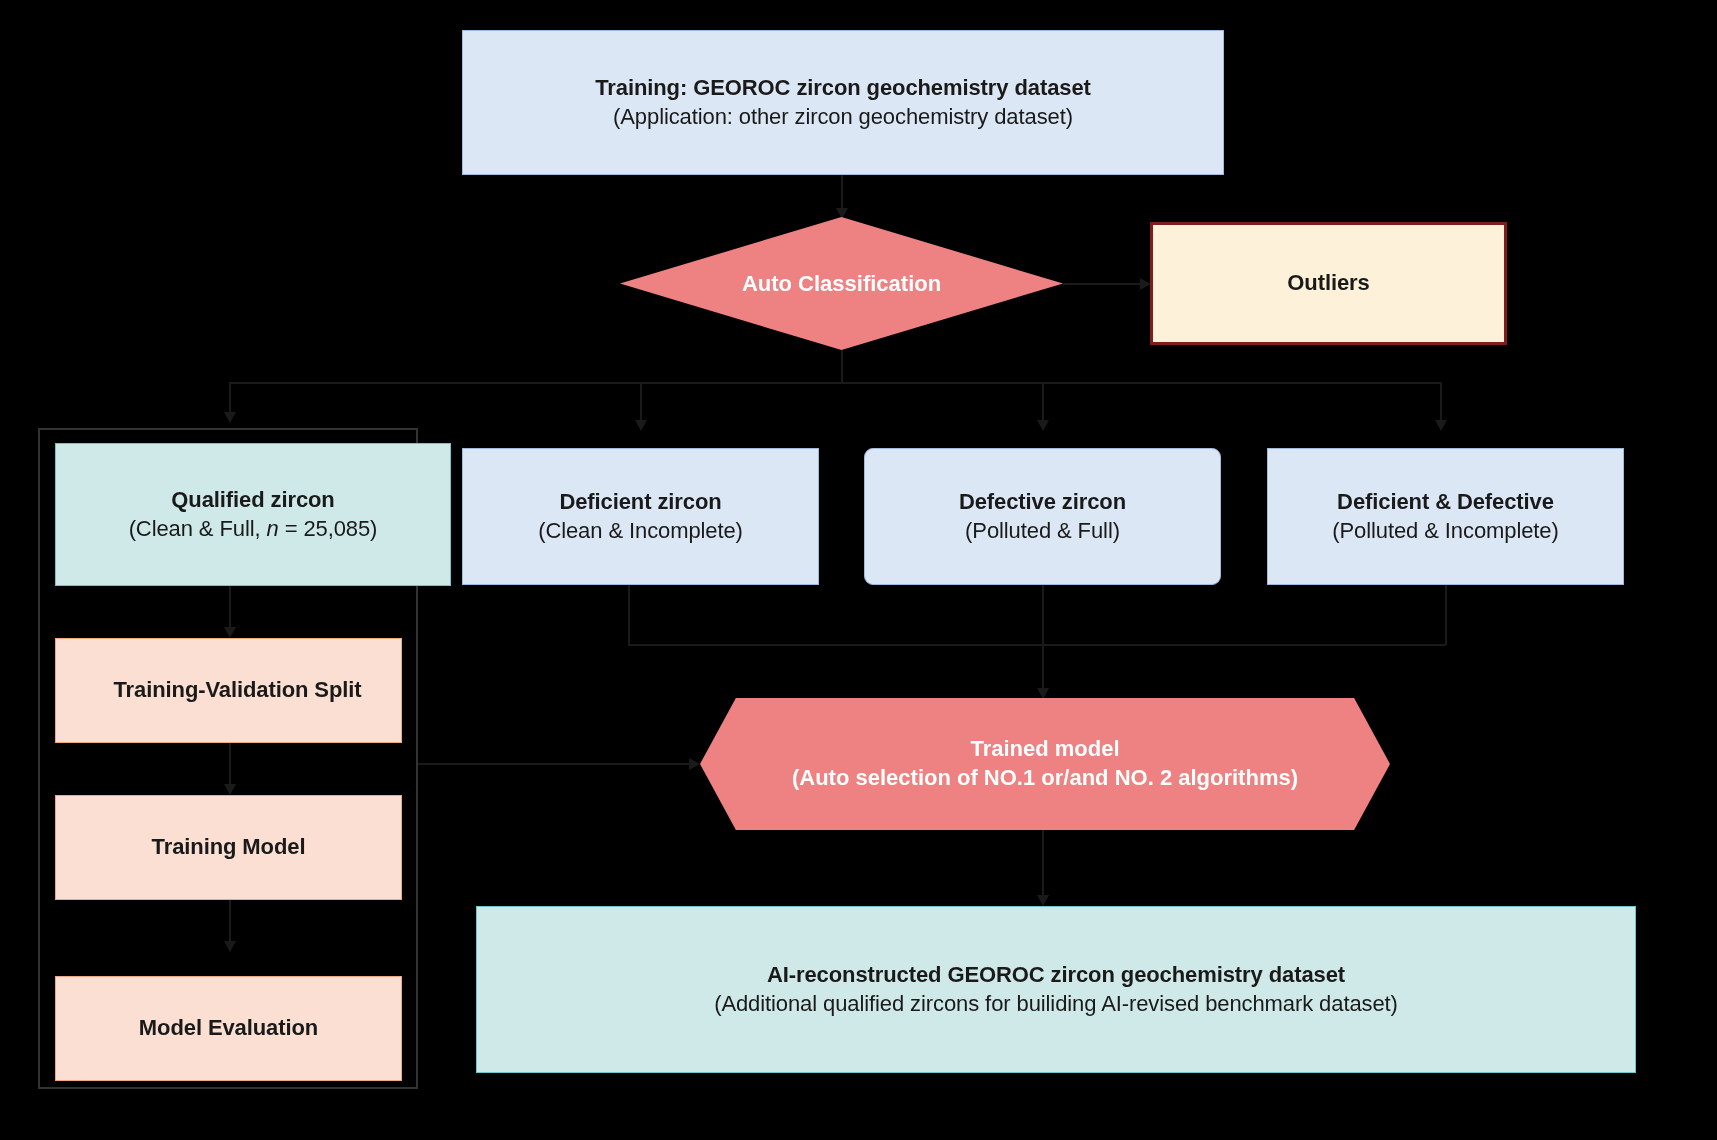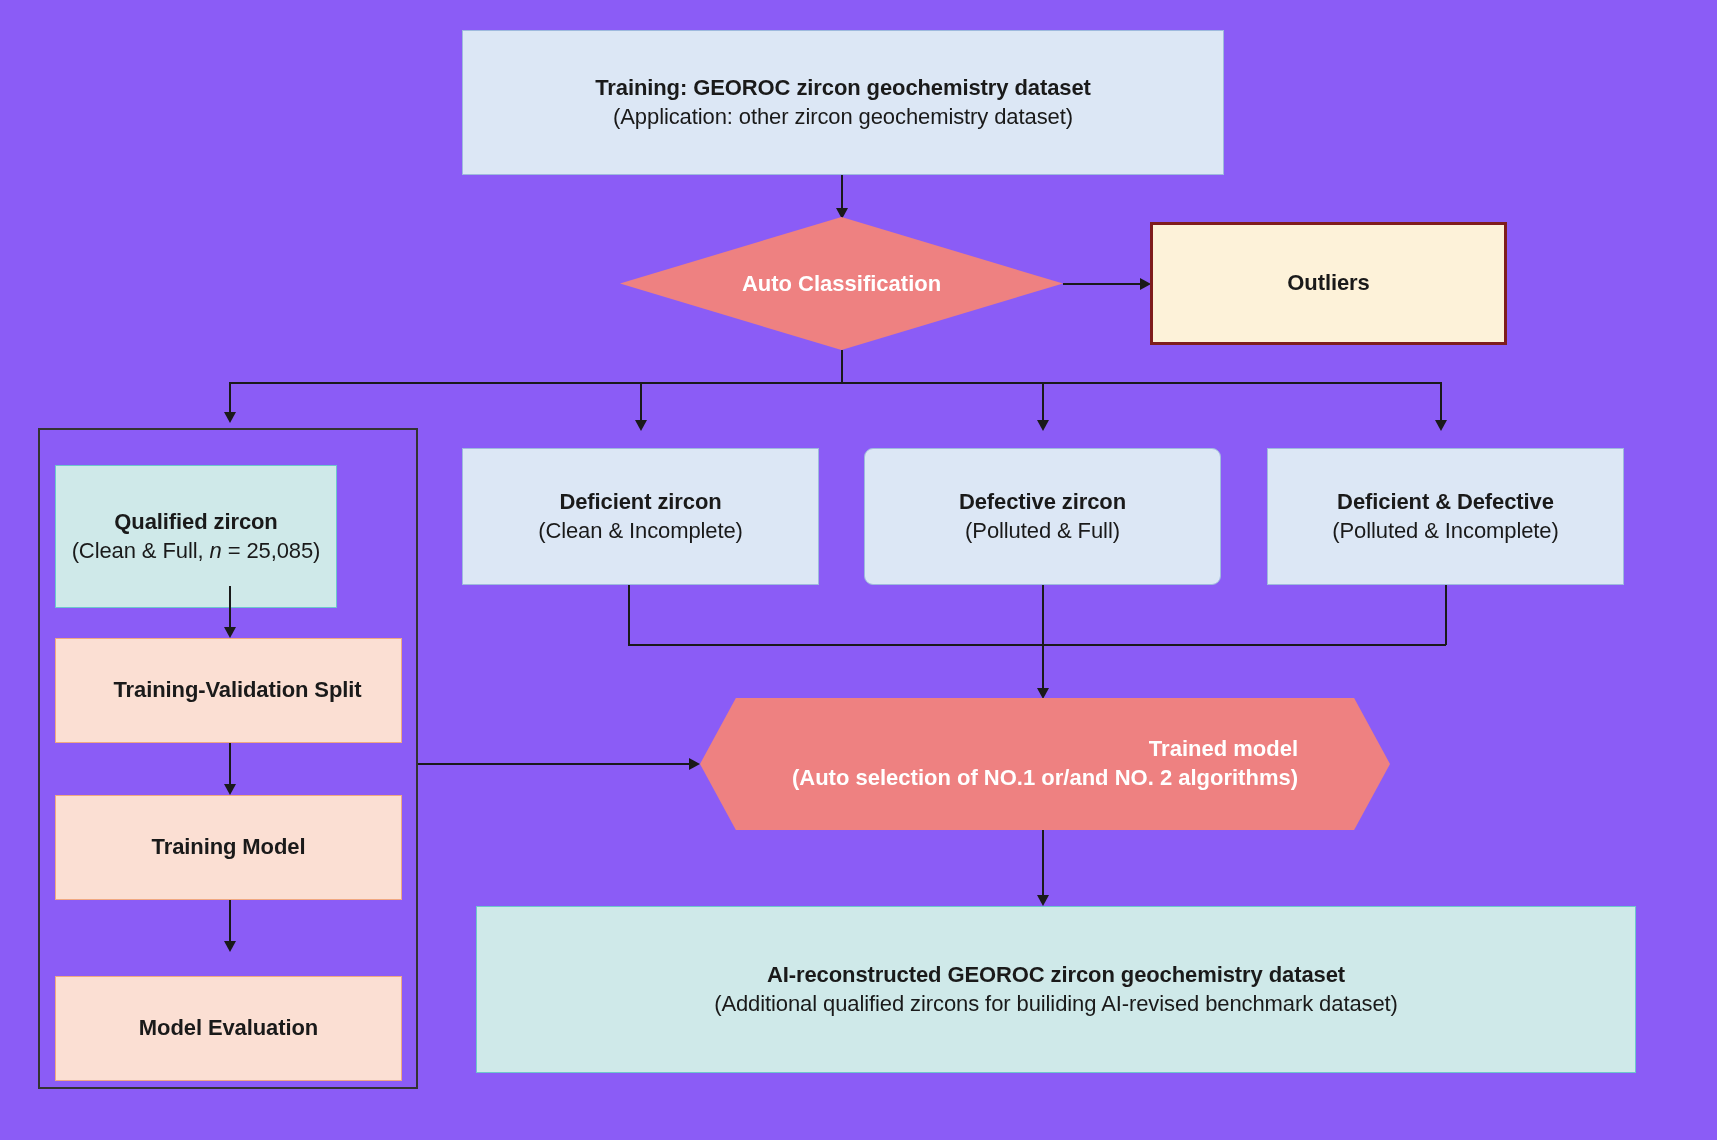--- a/index.html
+++ b/index.html
@@ -8,21 +8,21 @@
     background: #ffffff;
   }
   body {
     font-family: "Liberation Sans", sans-serif;
     color: #1a1a1a;
   }
   #canvas {
     position: relative;
     width: 1717px;
     height: 1140px;
-    background: #8b5cf6;
+    background: #000000;
     overflow: hidden;
   }
   .node {
     position: absolute;
     box-sizing: border-box;
     display: flex;
     flex-direction: column;
     align-items: center;
     justify-content: center;
     text-align: center;
@@ -96,21 +96,21 @@
     inset: 0;
     background: #ee8181;
     clip-path: polygon(5.2% 0%, 94.8% 0%, 100% 50%, 94.8% 100%, 5.2% 100%, 0% 50%);
   }
   .hexa .lbl {
     position: relative;
     color: #ffffff;
     text-align: center;
     line-height: 1.30;
   }
-  .hexa .lbl .t1 { font-weight: bold; font-size: 22px; display:block;text-align:right; }
+  .hexa .lbl .t1 { font-weight: bold; font-size: 22px; display:block; }
   .hexa .lbl .t2 { font-weight: bold; font-size: 22px; display:block; }
 
   
   .ln {
     position: absolute;
     background: #1a1a1a;
   }
   .ln.h { height: 1.6px; }
   .ln.v { width: 1.6px; }
   .arrow-d, .arrow-r {
@@ -163,21 +163,21 @@
   <div class="arrow-d" style="left:635px; top:420px;"></div>
 
   <div class="ln v" style="left:1042px; top:382px; height:44px;"></div>
   <div class="arrow-d" style="left:1037px; top:420px;"></div>
 
   <div class="ln v" style="left:1440px; top:382px; height:44px;"></div>
   <div class="arrow-d" style="left:1435px; top:420px;"></div>
 
   <div class="panel-outline" style="left:38px; top:428px; width:380px; height:661px;"></div>
 
-  <div class="node box-teal" style="left:55px; top:465px; width:282px; height:143px;">
+  <div class="node box-teal" style="left:55px; top:443px; width:396px; height:143px;">
     <span class="t1">Qualified zircon</span>
     <span class="t2"><span>(Clean &amp; Full, </span><span class="ital">n</span><span> = 25,085)</span></span>
   </div>
 
   <div class="ln v" style="left:229px; top:586px; height:47px;"></div>
   <div class="arrow-d" style="left:224px; top:627px;"></div>
 
   <div class="node box-peach" style="left:55px; top:638px; width:347px; height:105px;padding-left:18px;">
     <span class="t1">Training-Validation Split</span>
   </div>

